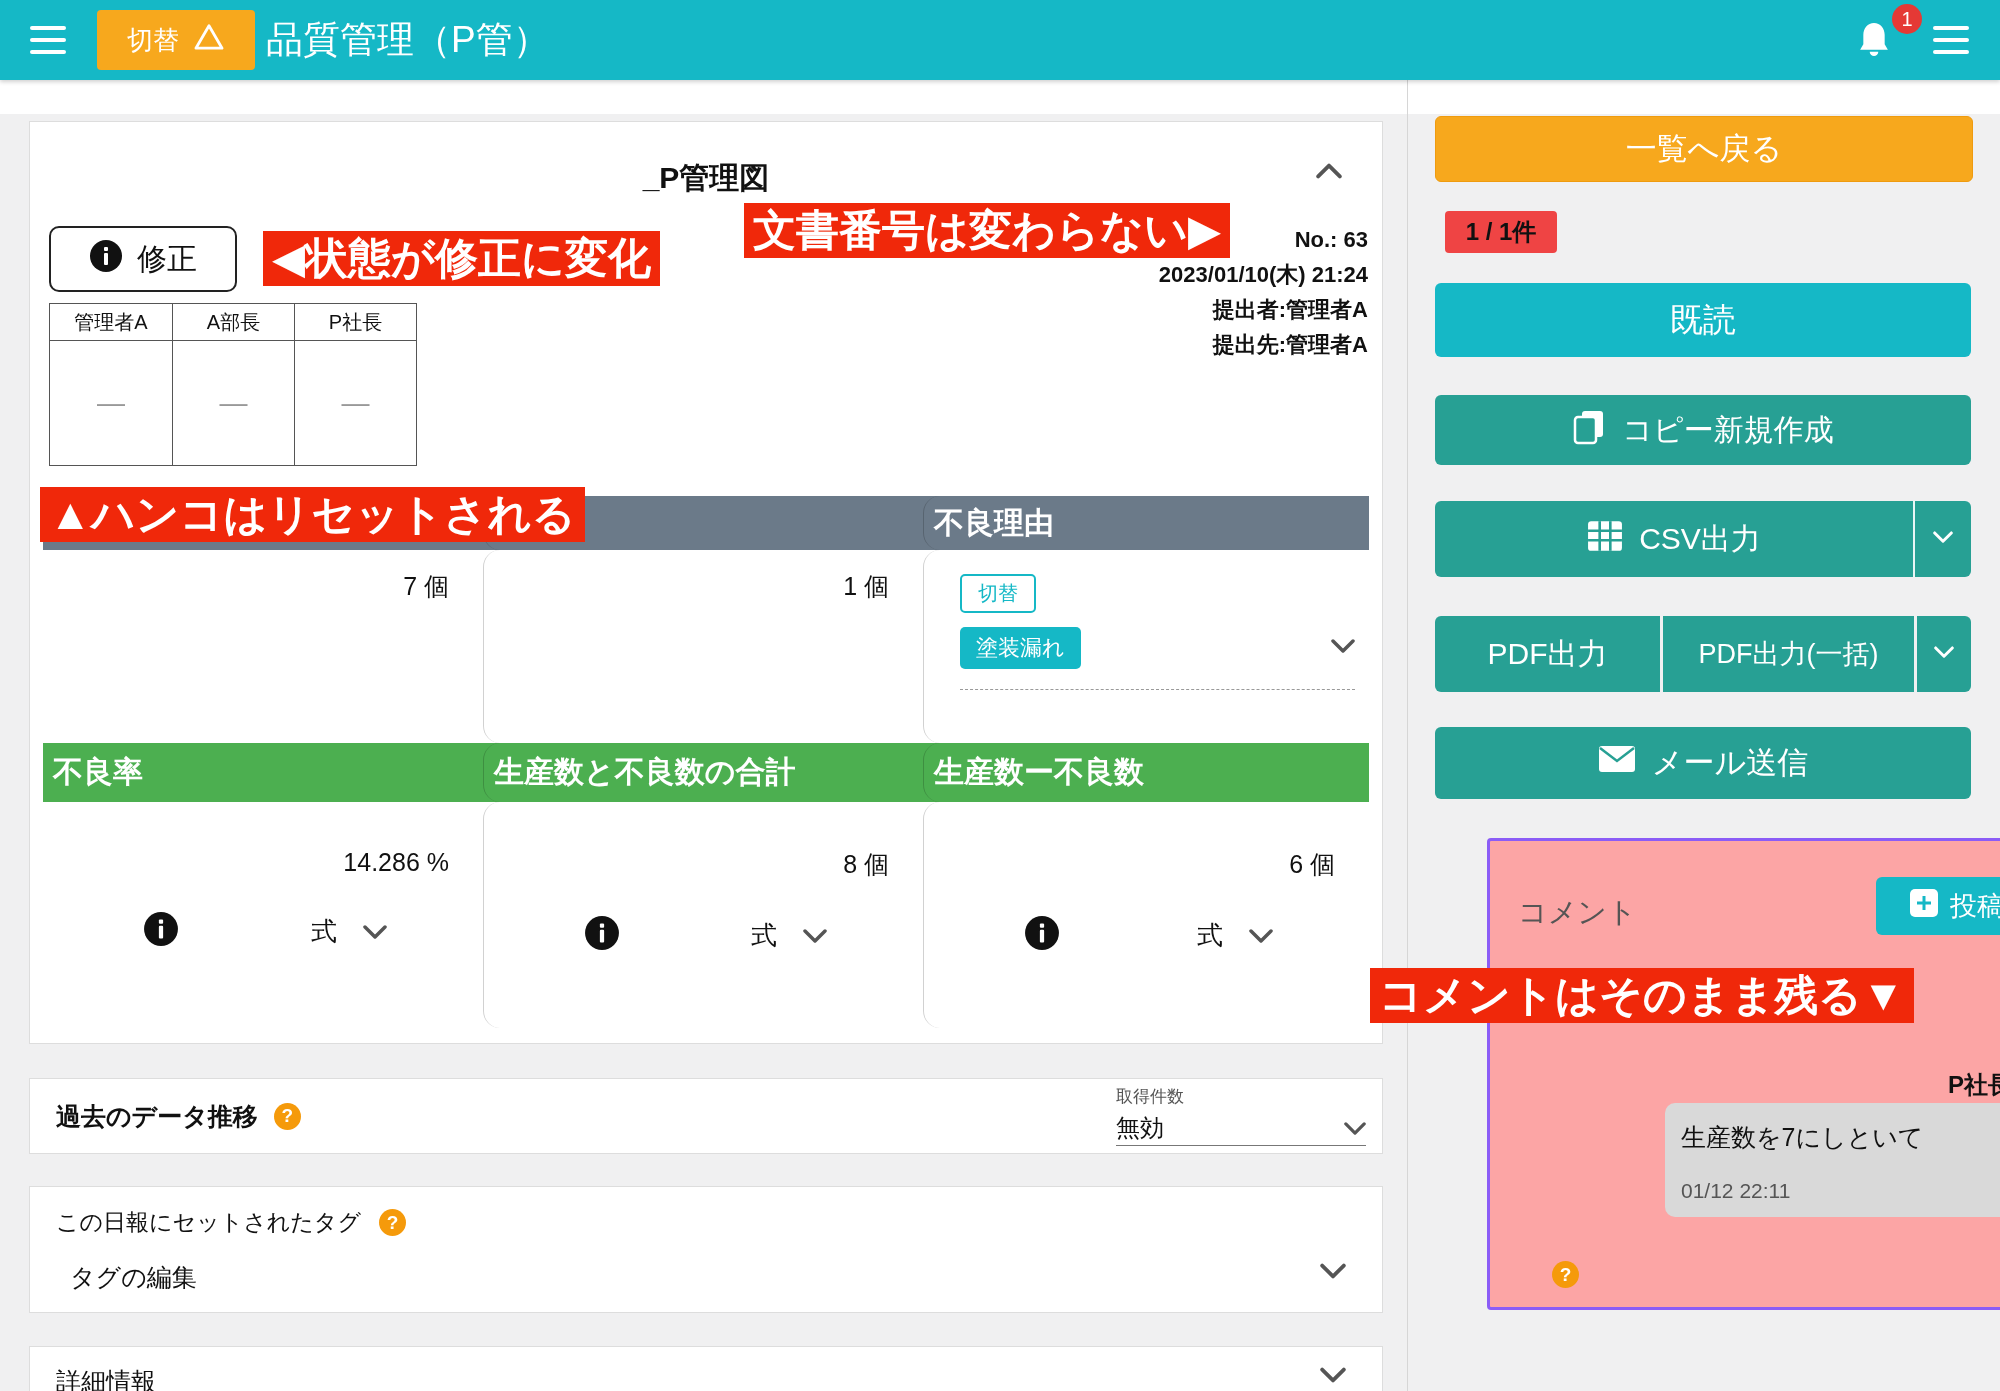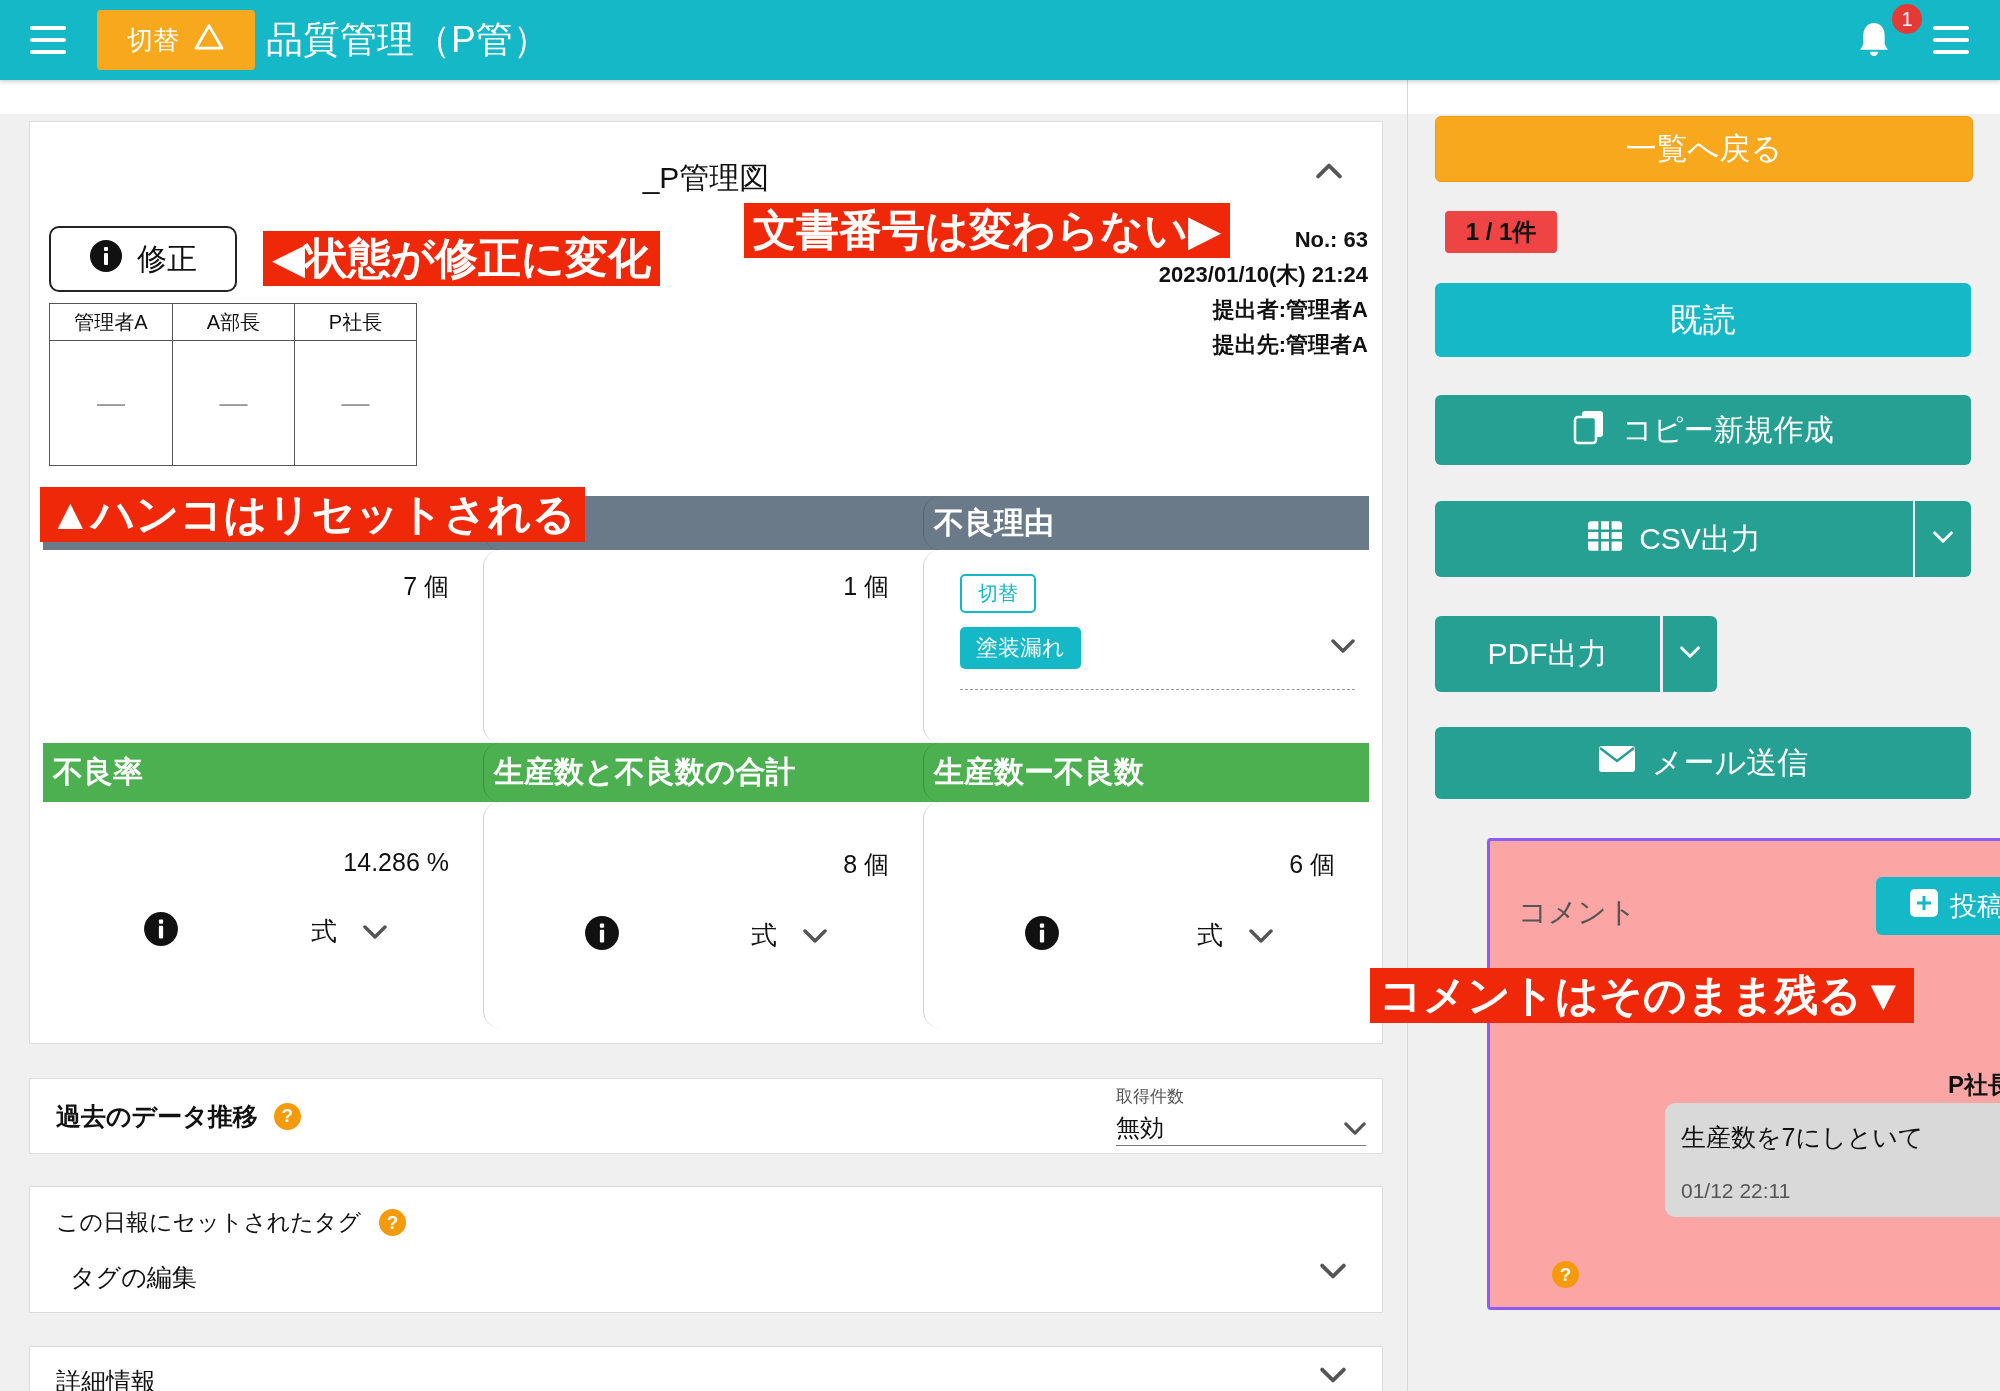--- a/index.html
+++ b/index.html
@@ -21,21 +21,21 @@
   .subbar{position:absolute;left:0;top:80px;width:2000px;height:34px;background:#ffffff;}
   .vdivider{position:absolute;left:1407px;top:80px;width:1px;height:1311px;background:#d6d6d6;}
 
   
   .card{position:absolute;background:#fff;border:1px solid #ddd;}
   .card1{left:29px;top:121px;width:1352px;height:921px;}
   .card2{left:29px;top:1078px;width:1352px;height:74px;}
   .card3{left:29px;top:1186px;width:1352px;height:125px;}
   .card4{left:29px;top:1346px;width:1352px;height:60px;}
 
-  .report-title{position:absolute;left:0;right:0;top:36px;text-align:center;font-size:30px;font-weight:normal;}
+  .report-title{position:absolute;left:0;right:0;top:36px;text-align:center;font-size:30px;font-weight:bold;}
   .collapse-btn{position:absolute;right:40px;top:40px;cursor:pointer;}
 
   .status-btn{position:absolute;left:19px;top:104px;width:184px;height:62px;background:#fff;
               border:2px solid #222;border-radius:10px;display:flex;align-items:center;justify-content:center;
               gap:14px;font-size:30px;cursor:pointer;}
   .doc-info{position:absolute;right:14px;top:100px;text-align:right;font-size:22px;font-weight:bold;line-height:35px;}
 
   .stamp-table{position:absolute;left:19px;top:181px;display:grid;
                grid-template-columns:122px 122px 122px;grid-template-rows:36px 125px;border:1px solid #555;}
   .stamp-h{display:flex;align-items:center;justify-content:center;font-size:20px;border-left:1px solid #555;}
@@ -360,20 +360,21 @@
       <span>
         <svg width="20" height="13" viewBox="0 0 24 15">
             <path d="M2 2 L12 12 L22 2" fill="none" stroke="#fff" stroke-width="3.5" stroke-linecap="round" stroke-linejoin="round"></path>
           </svg>
       </span>
     </div>
   </div>
 
   <div class="pdf-row">
     <div class="pdf-seg pdf-a">PDF出力</div>
+    <div class="pdf-seg pdf-b">PDF出力(一括)</div>
     <div class="pdf-seg pdf-c">
       <span>
         <svg width="20" height="13" viewBox="0 0 24 15">
             <path d="M2 2 L12 12 L22 2" fill="none" stroke="#fff" stroke-width="3.5" stroke-linecap="round" stroke-linejoin="round"></path>
           </svg>
       </span>
     </div>
   </div>
 
   <div class="sbtn teal mail-btn">

